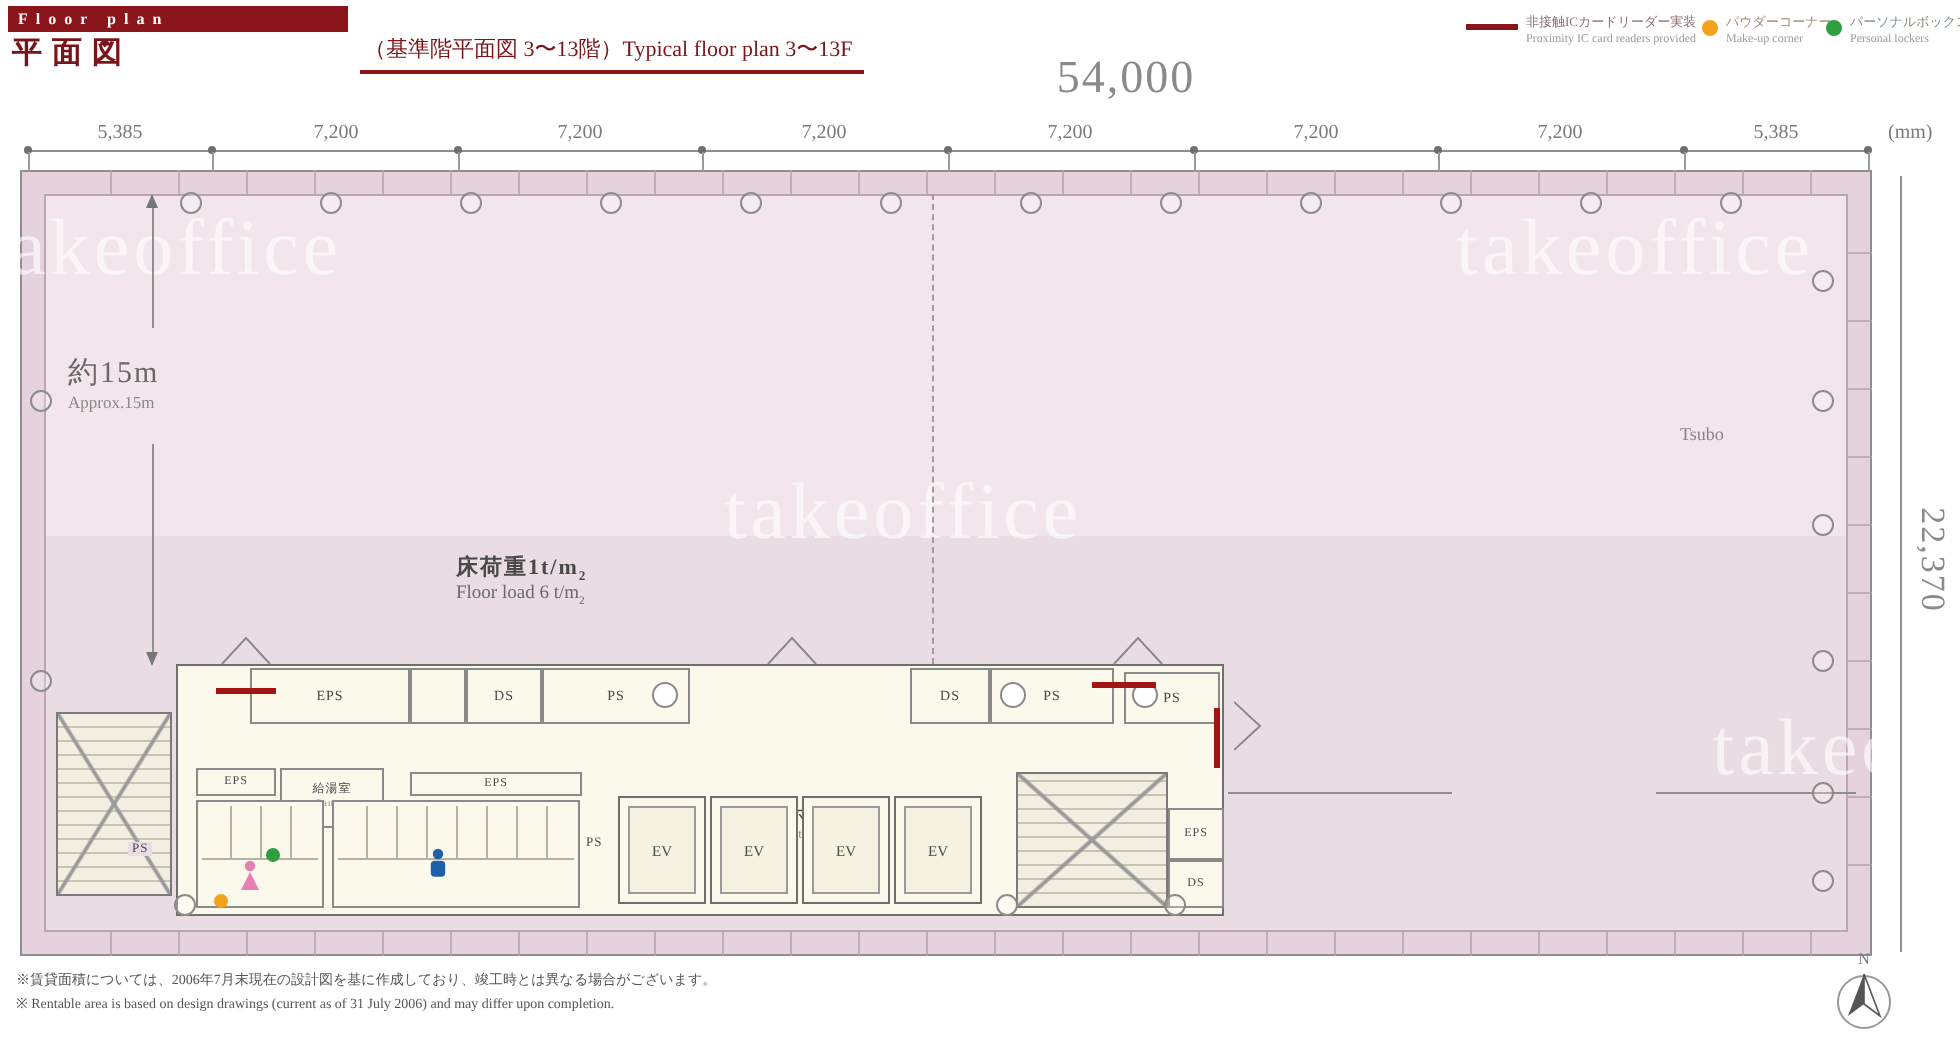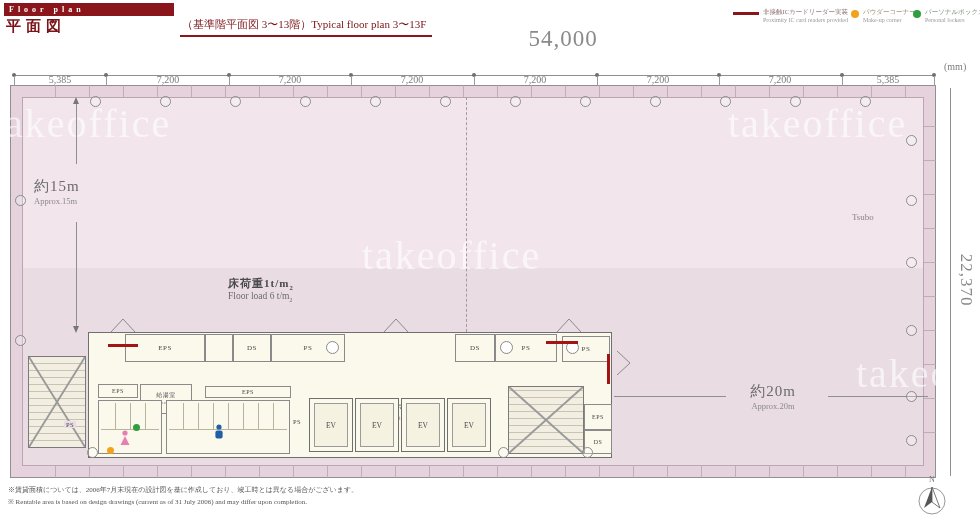--- a/index.html
+++ b/index.html
@@ -14,38 +14,38 @@
   .subtitle{left:180px;top:17px;font-size:11px;color:#7a1418;border-bottom:2px solid #8a161c;padding:0 6px 3px 2px;}
   
   .legend{top:8px;display:flex;gap:4px;align-items:flex-start;}
   .lg-line{width:26px;height:3px;background:#8a161c;margin-top:4px;}
   .lg-dot{width:8px;height:8px;border-radius:50%;margin-top:2px;}
   .lg-jp{font-size:6.5px;color:#8d6f6f;line-height:8px;}
   .lg-en{font-size:6px;color:#9a9a9a;line-height:8px;}
   
   .dim-big{left:498px;top:26px;width:130px;text-align:center;font-size:23px;color:#8a8a8a;letter-spacing:1px;}
   .dim-line{background:#8f8f8f;}
-  .seg-label{top:74px;width:60px;text-align:center;font-size:10px;color:#7c7c7c;}
+  .seg-label{top:61px;width:60px;text-align:center;font-size:10px;color:#7c7c7c;}
   .tickdot{width:4px;height:4px;border-radius:50%;background:#6f6f6f;top:73px;}
   .tickleg{width:1px;height:10px;background:#9a9a9a;top:76px;}
   .mm{left:944px;top:61px;font-size:10px;color:#7c7c7c;}
   .vdim-label{left:931px;top:270px;width:70px;height:20px;text-align:center;font-size:17px;color:#8a8a8a;
               transform:rotate(90deg);letter-spacing:1px;}
   
   .plan-outer{left:10px;top:85px;width:926px;height:393px;background:#e5d2dc;border:1.5px solid #8f8f8f;box-sizing:border-box;}
   .plan-inner-top{left:22px;top:97px;width:902px;height:171px;background:#f2e6ec;border:1px solid #b9a6b0;box-sizing:border-box;border-bottom:none;}
   .plan-inner-bot{left:22px;top:268px;width:902px;height:198px;background:#eadce3;border:1px solid #b9a6b0;box-sizing:border-box;border-top:none;}
   .hatch-h{height:12px;background:repeating-linear-gradient(90deg,transparent 0 33px,#b5a3ad 33px 34px);opacity:.8;}
   .hatch-v{width:12px;background:repeating-linear-gradient(0deg,transparent 0 33px,#b5a3ad 33px 34px);opacity:.8;}
   .wm{position:absolute;font-size:40px;letter-spacing:2px;color:rgba(255,255,255,.62);font-weight:400;}
   .dot{position:absolute;width:11px;height:11px;border:1px solid #8c8c8c;border-radius:50%;box-sizing:border-box;background:rgba(255,255,255,.25);}
   .dash-grid{left:466px;top:97px;width:0;height:235px;border-left:1px dashed #ab96a1;}
   .area-text{left:500px;top:174px;width:400px;text-align:center;font-size:31px;color:#80707a;letter-spacing:1px;}
   .area-text sup{font-size:15px;}
-  .tsubo{left:840px;top:212px;font-size:9px;color:#8d7f86;margin-left:12px;}
+  .tsubo{left:840px;top:212px;font-size:9px;color:#8d7f86;}
   .d15{left:34px;top:177px;}
   .d15 .jp,.d20 .jp{font-size:15px;color:#6a6a6a;letter-spacing:1px;text-align:center;}
   .d15 .en,.d20 .en{font-size:8.5px;color:#8a8a8a;}
   .fload{left:228px;top:276px;}
   .fload .jp{font-size:11px;color:#4a4a4a;font-weight:bold;letter-spacing:1px;}
   .fload .jp sub,.fload .en sub{font-size:60%;}
   .fload .en{font-size:9.5px;color:#6a6a6a;font-weight:normal;}
   .d20{left:718px;top:382px;width:110px;text-align:center;}
   
   .core{left:88px;top:332px;width:524px;height:126px;background:#fbf8ec;border:1.5px solid #6f6f6f;box-sizing:border-box;}
@@ -145,24 +145,20 @@
   <div class="abs dim-line" style="left:76px;top:222px;width:1px;height:108px;"></div>
   <div class="arrow-t" style="left:73px;top:97px;border-width:0 3.5px 7px 3.5px;border-color:transparent transparent #777 transparent;"></div>
   <div class="arrow-t" style="left:73px;top:326px;border-width:7px 3.5px 0 3.5px;border-color:#777 transparent transparent transparent;"></div>
   <div class="t d15">
     <div class="jp">約15m</div>
     <div class="en">Approx.15m</div>
   </div>
 
   <div class="abs dim-line" style="left:614px;top:396px;width:112px;height:1px;"></div>
   <div class="abs dim-line" style="left:828px;top:396px;width:100px;height:1px;"></div>
-  <div class="t d20">
-    <div class="jp">約20m</div>
-    <div class="en">Approx.20m</div>
-  </div>
 
   <div class="abs core"></div>
 
   <div class="room" style="left:125px;top:334px;width:80px;height:28px;">EPS</div>
   <div class="room" style="left:205px;top:334px;width:28px;height:28px;"></div>
   <div class="room" style="left:233px;top:334px;width:38px;height:28px;">DS</div>
   <div class="room" style="left:271px;top:334px;width:74px;height:28px;">PS</div>
   <div class="circ" style="left:326px;top:341px;"></div>
   <div class="room" style="left:455px;top:334px;width:40px;height:28px;">DS</div>
   <div class="room" style="left:495px;top:334px;width:62px;height:28px;">PS</div>

